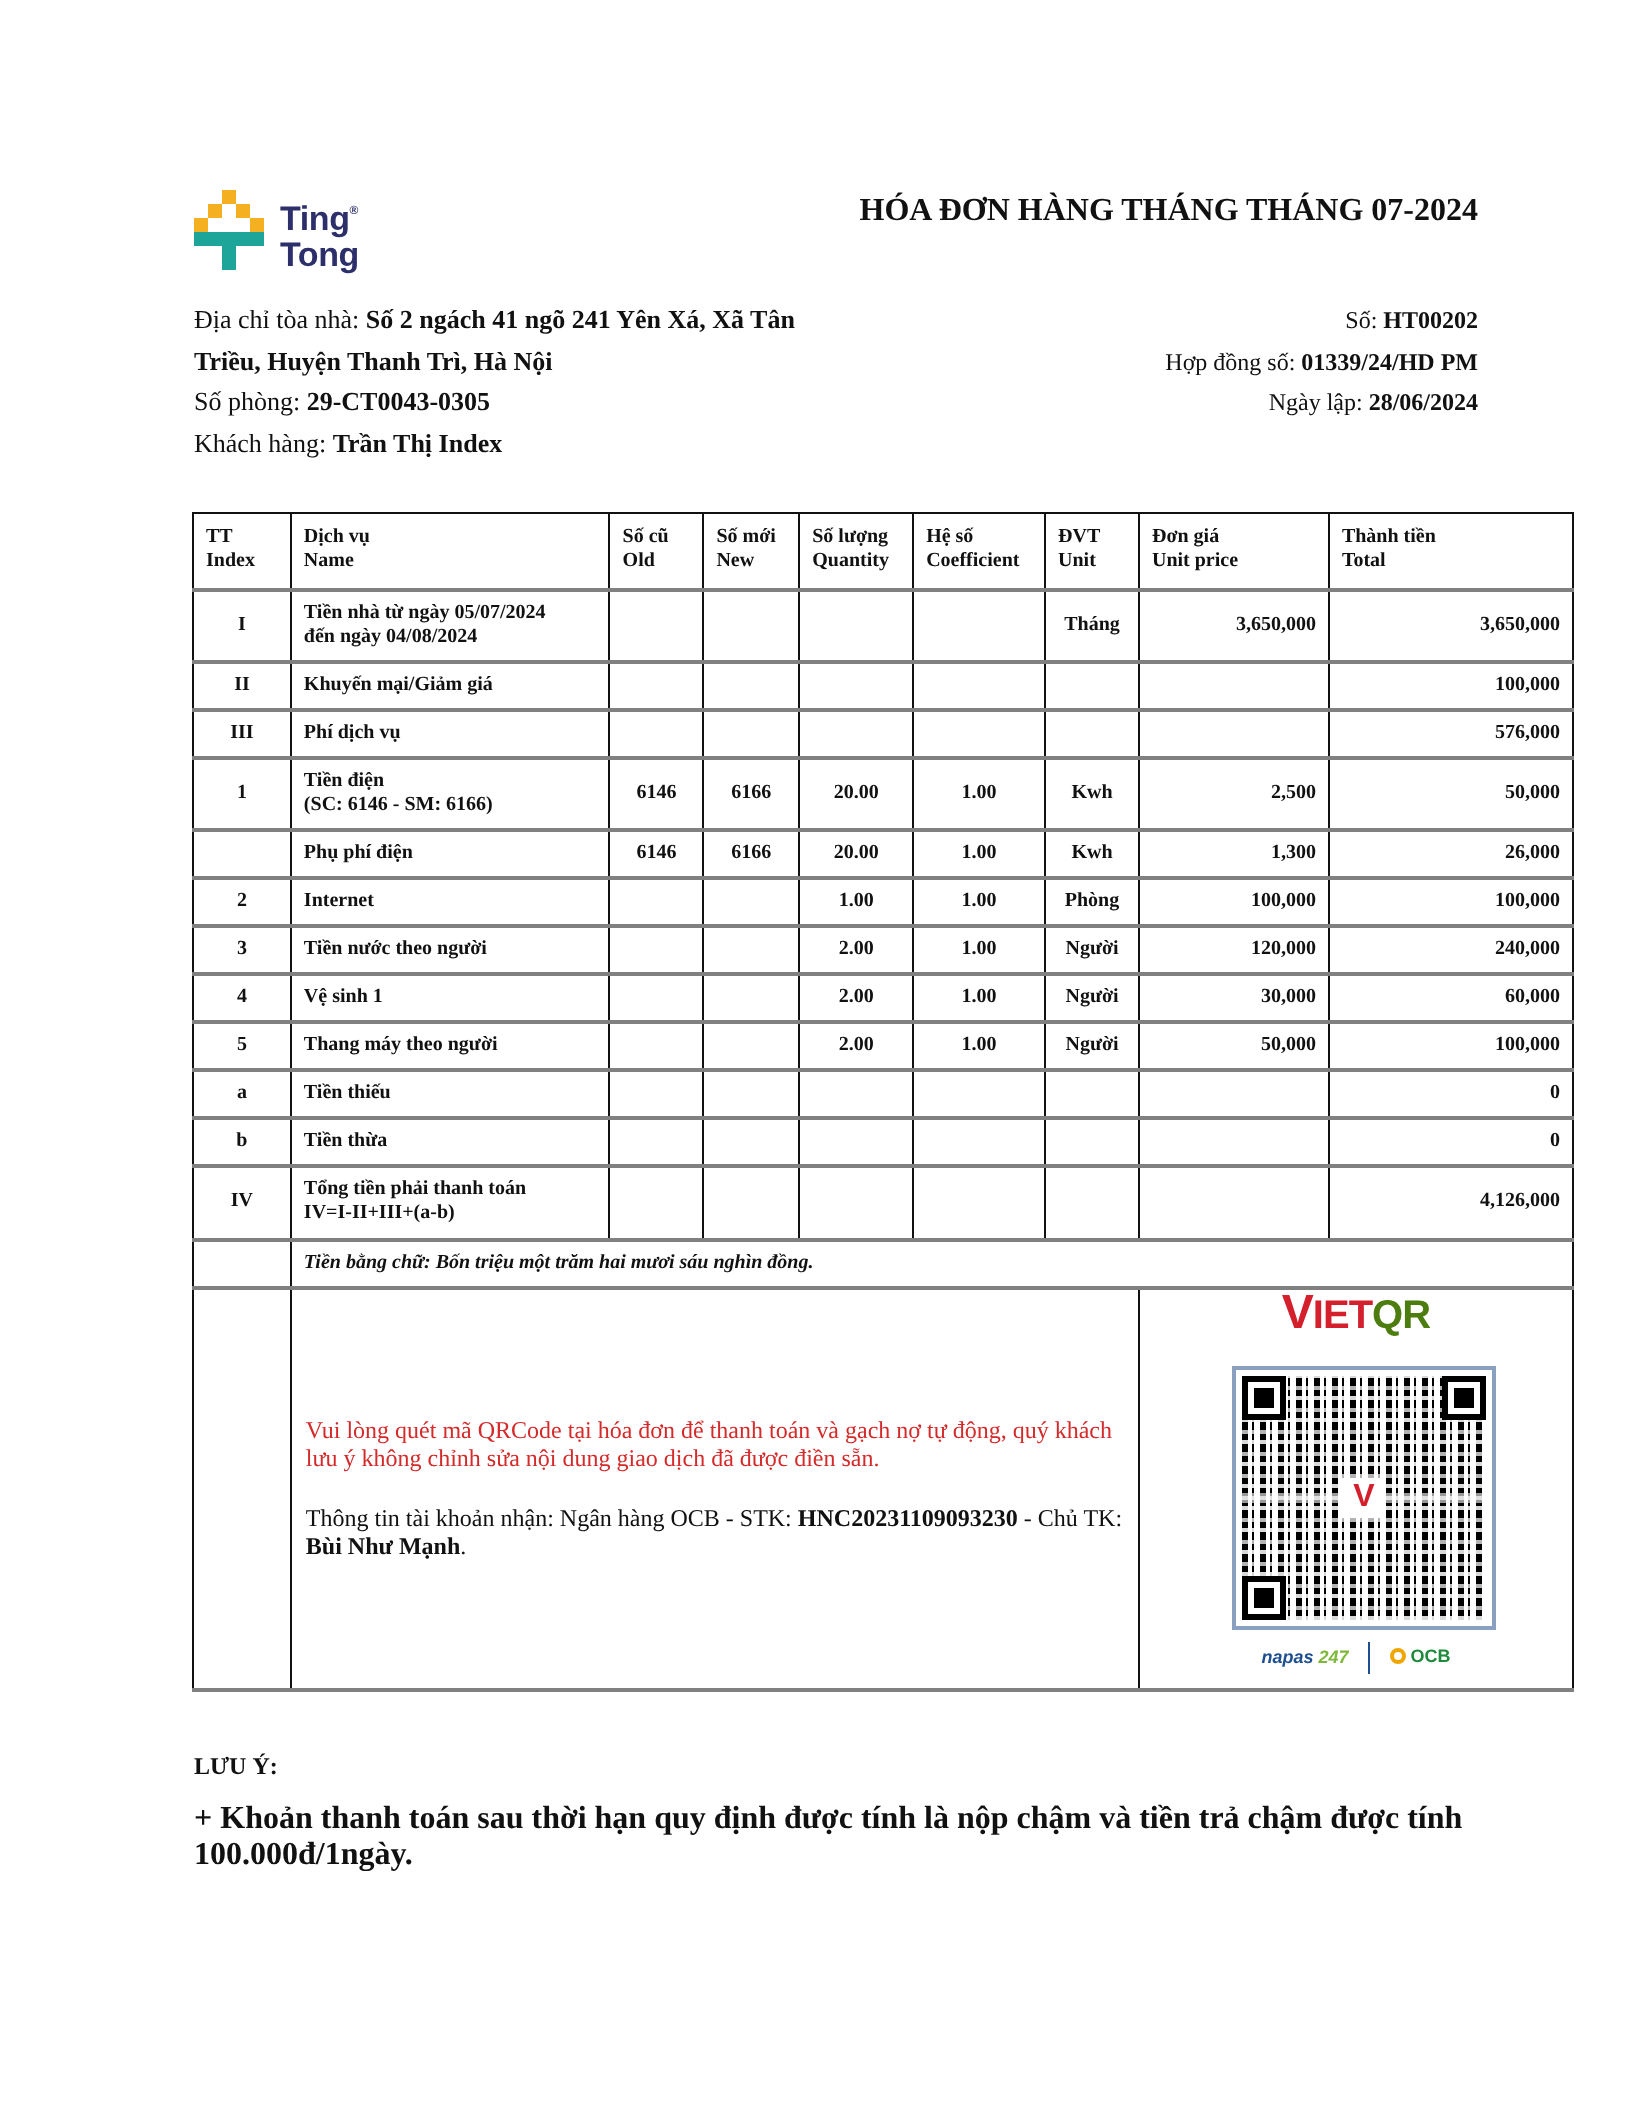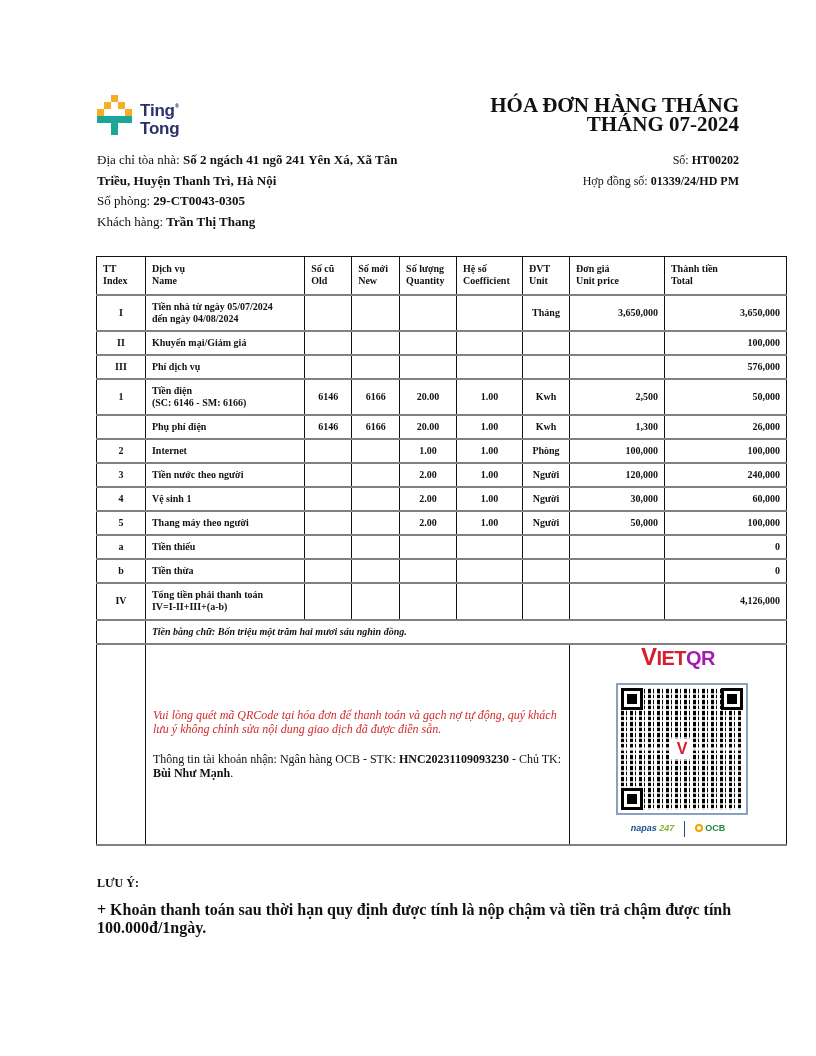--- a/index.html
+++ b/index.html
@@ -3,47 +3,47 @@
 <meta charset="utf-8">
 <style>
   * { box-sizing: border-box; margin: 0; padding: 0; }
   html, body { width: 816px; height: 1056px; background: #ffffff; }
   body { font-family: "Liberation Serif", "DejaVu Serif", serif; color: #111; position: relative; overflow: hidden; }
 
   .logo { position: absolute; left: 97px; top: 95px; width: 95px; height: 42px; }
   .logo-text { position: absolute; left: 43px; top: 2px; font-family: "Liberation Sans", "DejaVu Sans", sans-serif; font-weight: 700; color: #2d2f6b; font-size: 17px; line-height: 18px; letter-spacing: -0.2px; }
   .logo-text sup { font-size: 6px; vertical-align: 8px; }
 
-  .title { position: absolute; right: 77px; top: 96px; width: 320px; text-align: right; font-weight: 700; font-size: 21px; line-height: 19px; }
+  .title { position: absolute; right: 77px; top: 96px; width: 320px; text-align: right; font-weight: 700; font-size: 16px; line-height: 19px; }
 
   .info-left { position: absolute; left: 97px; top: 150px; width: 330px; font-size: 13px; line-height: 20.6px; }
   .info-right { position: absolute; right: 77px; top: 150px; width: 330px; text-align: right; font-size: 12px; line-height: 20.6px; }
   .info-left b, .info-right b { font-weight: 700; }
 
   table.inv { position: absolute; left: 96px; top: 256px; width: 691px; border-collapse: collapse; font-size: 10px; }
   table.inv td, table.inv th { border: 1px solid #111; padding: 0 6px; vertical-align: middle; }
   table.inv tr.rowsep td { border-top: 2px solid #808080; }
   table.inv th { font-weight: 700; text-align: left; line-height: 12px; height: 38px; font-size: 10px; }
   table.inv td { font-weight: 700; height: 24px; line-height: 12px; font-size: 10px; }
   td.c { text-align: center; }
   td.r { text-align: right; }
   td.l { text-align: left; }
   td.top { vertical-align: top; padding-top: 5px; }
   .words { font-style: italic; font-weight: 400; font-size: 10px; }
   .words b { font-weight: 700; }
 
   .qr-note { font-size: 12px; line-height: 14px; font-weight: 400; }
-  .qr-note .red { color: #d42a2a; margin-bottom: 16px; font-style: italic; }
+  .qr-note .red { color: #d42a2a; margin-bottom: 16px; }
   .qr-note b { font-weight: 700; }
 
   .qr-box { position: relative; width: 210px; height: 190px; margin: 0 auto; }
   .vietqr { position: absolute; top: 2px; left: 0; right: 0; text-align: center; font-family: "Liberation Sans", "DejaVu Sans", sans-serif; font-weight: 700; font-size: 20px; letter-spacing: -0.5px; }
   .vietqr .v { color: #d4202c; font-size: 24px; }
   .vietqr .iet { color: #d4202c; }
-  .vietqr .qr { color: #a21caf; }
+  .vietqr .qr { color: #4d7c0f; }
   .qr-frame { position: absolute; left: 43px; top: 34px; width: 132px; height: 132px; border: 2px solid #8aa0c0; background: #fff; padding: 3px; }
   .qr-inner { width: 100%; height: 100%; position: relative;
     background:
       repeating-linear-gradient(90deg, #000 0 3px, #fff 3px 5px, #000 5px 6px, #fff 6px 9px),
       #fff;
     background-blend-mode: normal; }
   .qr-pattern { position: absolute; inset: 0; background-image:
       linear-gradient(0deg, transparent 0 48%, rgba(255,255,255,0.6) 48% 52%, transparent 52%),
       repeating-linear-gradient(0deg, rgba(255,255,255,0.85) 0 2px, transparent 2px 5px, rgba(255,255,255,0.7) 5px 7px, transparent 7px 11px); }
   .finder { position: absolute; width: 22px; height: 22px; border: 3px solid #000; background: #fff; }
@@ -81,30 +81,33 @@
 <div class="title">HÓA ĐƠN HÀNG THÁNG THÁNG 07-2024</div>
 
 <div class="info-left">
   <div>
     <span>Địa chỉ tòa nhà:</span> <b>Số 2 ngách 41 ngõ 241 Yên Xá, Xã Tân Triều, Huyện Thanh Trì, Hà Nội</b>
   </div>
   <div>
     <span>Số phòng:</span> <b>29-CT0043-0305</b>
   </div>
   <div>
-    <span>Khách hàng:</span> <b>Trần Thị Thang</b>
+    <span>Khách hàng:</span> <b>Trần Thị Index</b>
   </div>
 </div>
 
 <div class="info-right">
   <div>
     <span>Số:</span> <b>HT00202</b>
   </div>
   <div>
     <span>Hợp đồng số:</span> <b>01339/24/HD PM</b>
+  </div>
+  <div>
+    <span>Ngày lập:</span> <b>28/06/2024</b>
   </div>
 </div>
 
 <table class="inv">
   <colgroup>
     <col style="width:49px">
       <col style="width:160px">
       <col style="width:47px">
       <col style="width:48px">
       <col style="width:57px">

